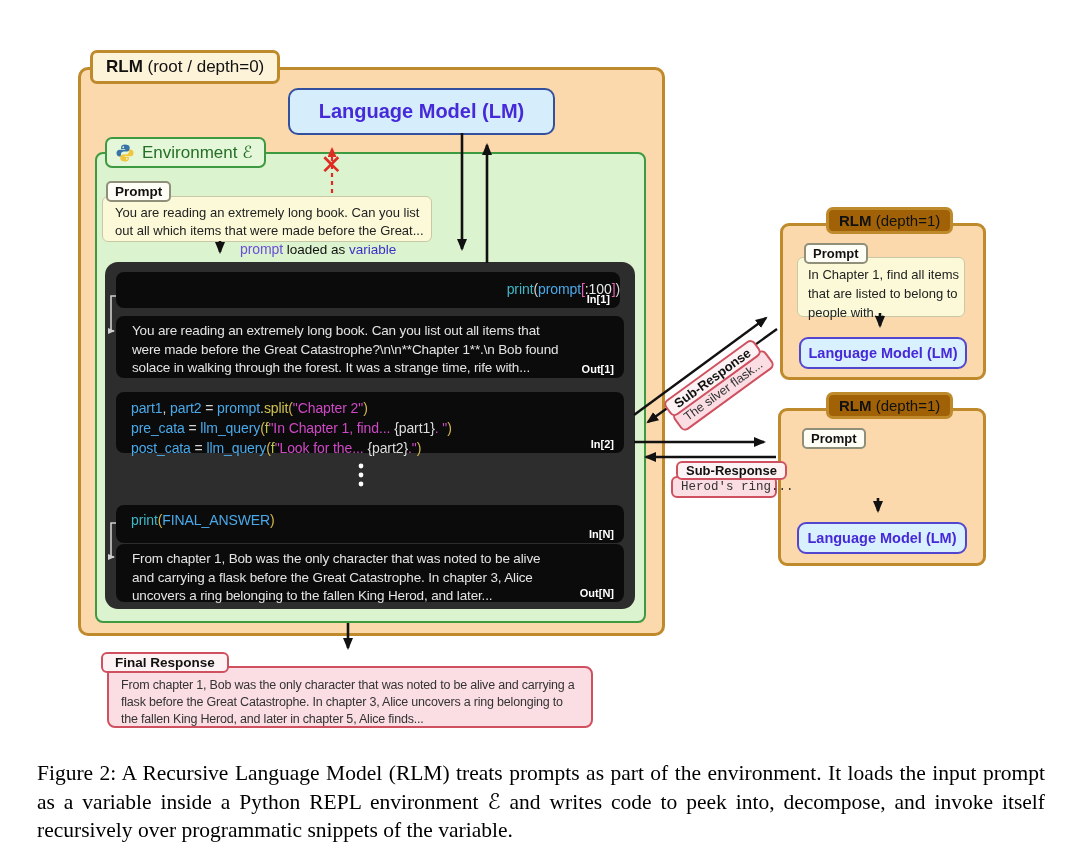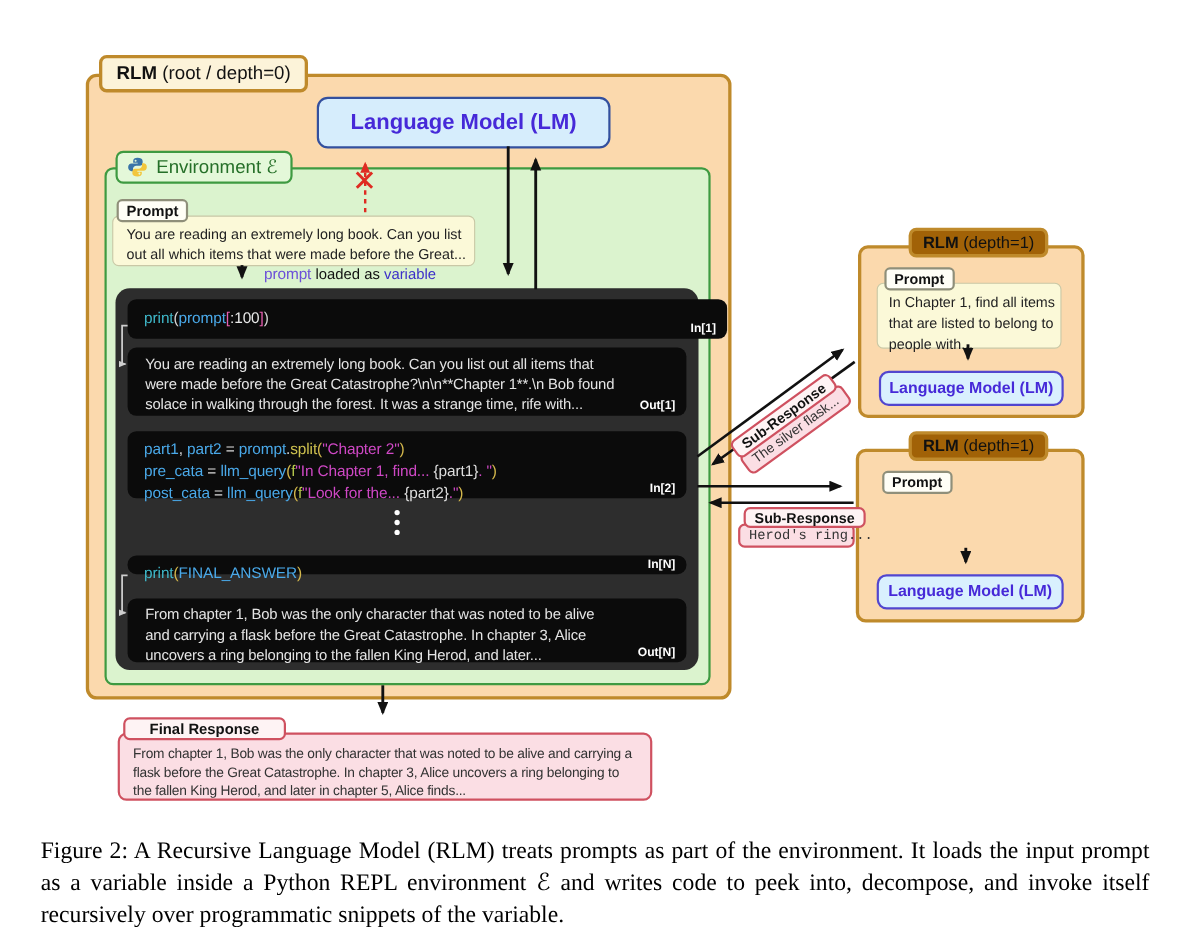--- a/index.html
+++ b/index.html
@@ -36,21 +36,21 @@
   
   .rlm-box{background:#fbd9ad;border:3px solid #bf8a2b;border-radius:9px;}
   .rlm-tab{padding:2px 10px;background:#a16207;border:3px solid #bf8a2b;font-size:15px;z-index:4;}
   .ptab-sm{font-size:13px;}
   .pbox-sm{font-size:13px;line-height:19px;padding:7px 0 0 10px;}
   
   .sub-tab{display:inline-block;background:#fef3f4;border:2.5px solid #cf5160;border-radius:6px;padding:0px 8px;font-size:13px;font-weight:bold;position:relative;z-index:2;}
   .sub-box{background:#fbdee4;border:2.5px solid #cf5160;border-radius:6px;padding:2px 8px;font-size:12.5px;color:#333;margin-top:-4px;white-space:nowrap;}
   .sub1-wrap{left:662px;top:366px;transform:rotate(-36deg);transform-origin:50% 50%;}
   
-  .final-tab{left:112px;top:652px;background:#fef3f4;border:2px solid #cf5160;border-radius:6px;padding:1px 22px;font-size:13.5px;font-weight:bold;z-index:4;}
+  .final-tab{left:101px;top:652px;background:#fef3f4;border:2px solid #cf5160;border-radius:6px;padding:1px 12px;font-size:13.5px;font-weight:bold;z-index:4;}
   .final-box{left:107px;top:666px;width:470px;height:49px;background:#fbdee4;border:2px solid #cf5160;border-radius:8px;padding:9px 0 0 12px;font-size:12.5px;letter-spacing:-0.2px;line-height:17px;color:#333;}
   .final-box div{white-space:nowrap;}
   .caption{left:37px;top:759px;width:1008px;font-family:"Liberation Serif","DejaVu Serif",serif;font-size:21.5px;line-height:28.5px;color:#000;text-align:justify;}
   .escript{font-family:"DejaVu Serif","DejaVu Sans",serif;font-style:italic;}
   svg.overlay{position:absolute;left:0;top:0;width:1080px;height:854px;pointer-events:none;z-index:3;}
   .z4{z-index:4;} .z5{z-index:5;}
 </style>
 </head>
 <body>
 
@@ -76,21 +76,21 @@
   <div class="abs pbox pbox-root">
     <div>You are reading an extremely long book. Can you list</div>
     <div>out all which items that were made before the Great...</div>
   </div>
   <div class="abs load-note">
     <span class="code">prompt</span><span> loaded as </span><span class="boldvar">variable</span>
   </div>
 
   <div class="abs repl"></div>
 
-  <div class="cell" style="left:116px;top:272px;width:545px;height:36px;">
+  <div class="cell" style="left:116px;top:272px;width:504px;height:36px;text-align:right;">
     <div class="code" style="padding:9px 0 0 15px;"><span class="tk-fn">print</span><span class="tk-pun">(</span><span class="tk-var">prompt</span><span class="tk-brk">[</span><span class="tk-num">:100</span><span class="tk-brk">]</span><span class="tk-pun">)</span></div>
     <span class="cell-label">In[1]</span>
   </div>
 
   <div class="cell" style="left:116px;top:316px;width:508px;height:62px;">
     <div class="outtxt" style="padding:6px 0 0 16px;">
       <div>You are reading an extremely long book. Can you list out all items that</div>
       <div>were made before the Great Catastrophe?\n\n**Chapter 1**.\n Bob found</div>
       <div>solace in walking through the forest. It was a strange time, rife with...</div>
     </div>
@@ -99,21 +99,21 @@
 
   <div class="cell" style="left:116px;top:392px;width:508px;height:61px;">
     <div class="code" style="padding:6px 0 0 15px;line-height:20px;">
       <div><span class="tk-var">part1</span><span class="tk-pun">, </span><span class="tk-var">part2</span><span class="tk-pun"> = </span><span class="tk-var">prompt</span><span class="tk-pun">.</span><span class="tk-meth">split</span><span class="tk-par">(</span><span class="tk-str">"Chapter 2"</span><span class="tk-par">)</span></div>
       <div><span class="tk-var">pre_cata</span><span class="tk-pun"> = </span><span class="tk-var">llm_query</span><span class="tk-par">(</span><span class="tk-fstr">f</span><span class="tk-str">"In Chapter 1, find... </span><span class="tk-interp">{part1}</span><span class="tk-str">. "</span><span class="tk-par">)</span></div>
       <div><span class="tk-var">post_cata</span><span class="tk-pun"> = </span><span class="tk-var">llm_query</span><span class="tk-par">(</span><span class="tk-fstr">f</span><span class="tk-str">"Look for the... </span><span class="tk-interp">{part2}</span><span class="tk-str">."</span><span class="tk-par">)</span></div>
     </div>
     <span class="cell-label">In[2]</span>
   </div>
 
-  <div class="cell" style="left:116px;top:505px;width:508px;height:17px;">
+  <div class="cell" style="left:116px;top:505px;width:508px;height:38px;">
     <div class="code" style="padding:7px 0 0 15px;"><span class="tk-fn">print</span><span class="tk-par">(</span><span class="tk-var">FINAL_ANSWER</span><span class="tk-par">)</span></div>
     <span class="cell-label">In[N]</span>
   </div>
 
   <div class="cell" style="left:116px;top:544px;width:508px;height:58px;">
     <div class="outtxt" style="padding:6px 0 0 16px;">
       <div>From chapter 1, Bob was the only character that was noted to be alive</div>
       <div>and carrying a flask before the Great Catastrophe. In chapter 3, Alice</div>
       <div>uncovers a ring belonging to the fallen King Herod, and later...</div>
     </div>

